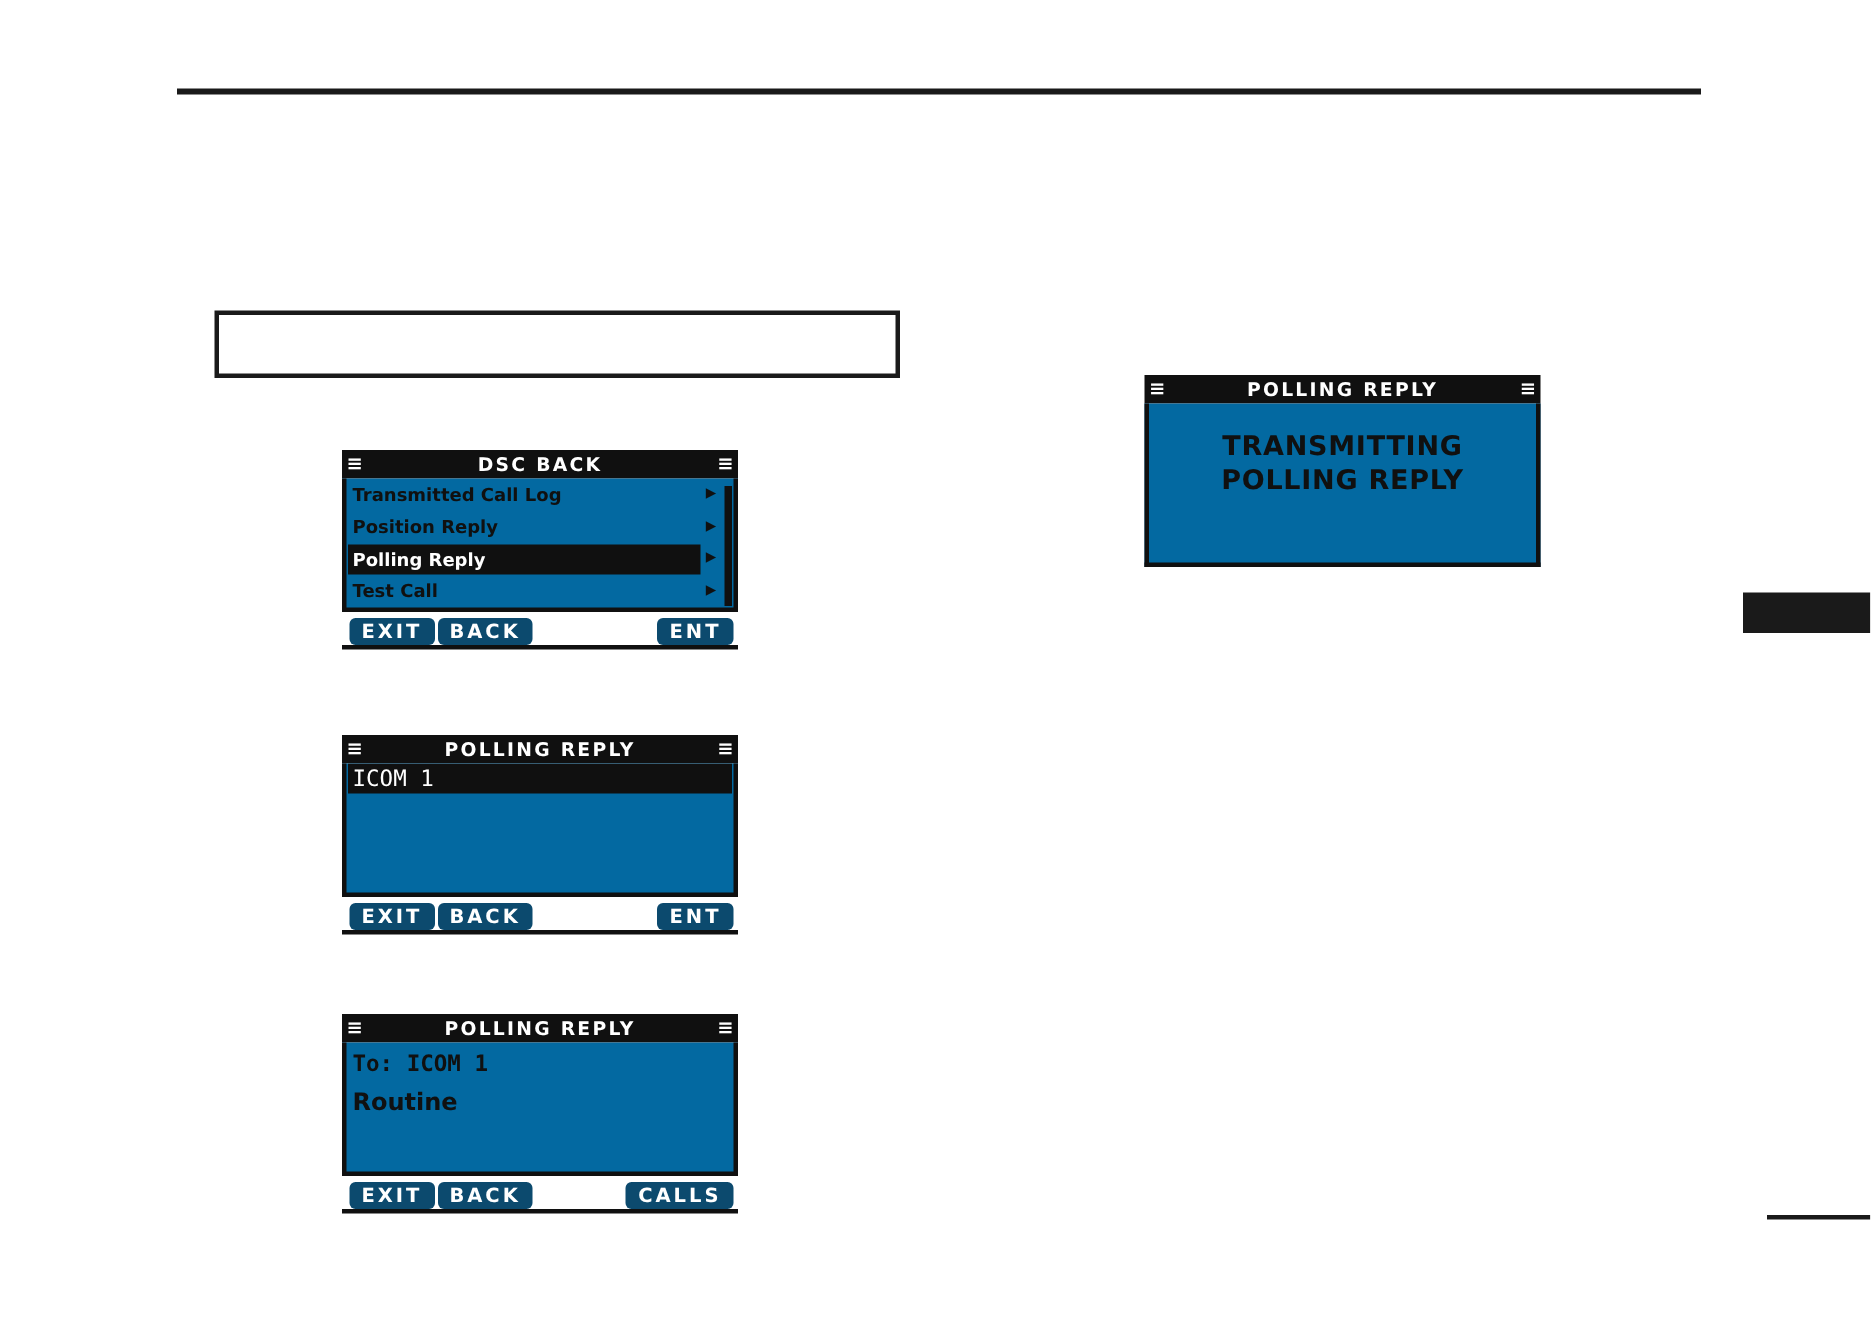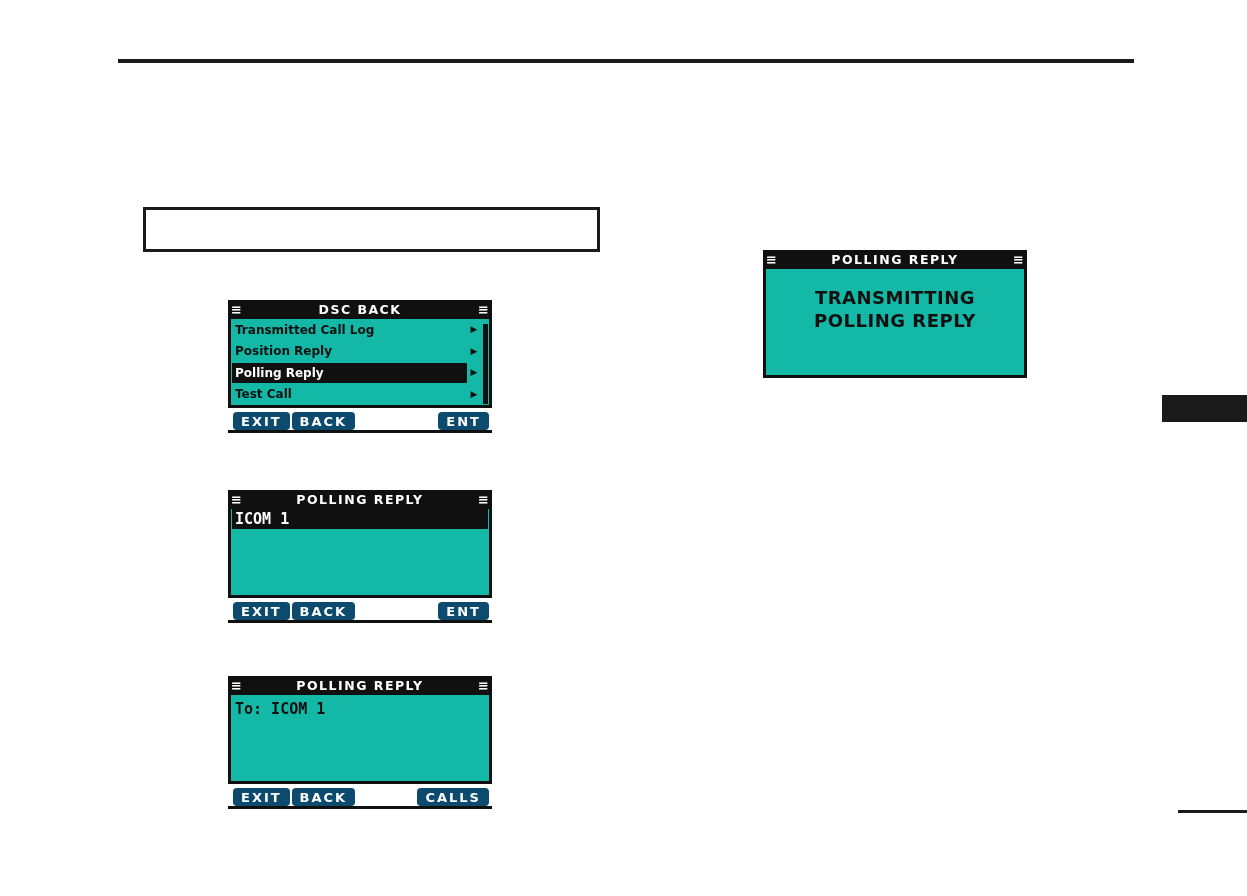--- a/index.html
+++ b/index.html
@@ -23,39 +23,39 @@
   .lcd-title {
     height: 19px; background: #101010; color: #ffffff;
     display: flex; align-items: center;
     font-weight: bold; font-size: 12.5px; letter-spacing: 1.5px;
     padding: 0 3px; box-sizing: border-box;
   }
   .lcd-title .tt { flex: 1; text-align: center; white-space: nowrap; }
   .mi { font-size: 13px; font-weight: bold; letter-spacing: 0; line-height: 1; }
 
   .lcd-body {
-    position: relative; background: #14b8a6;
+    position: relative; background: #0369a1;
     border: 3px solid #101010; border-top: none;
     height: 86px; box-sizing: content-box; overflow: hidden;
   }
   .lcd-body.tall { height: 106px; }
 
   
   .row { display: flex; align-items: center; height: 21.5px; }
   .row .row-label {
     flex: 1; padding-left: 3px; margin: 0 1px;
     font-size: 12px; font-weight: bold; white-space: nowrap; line-height: 20px;
   }
   .row.selected .row-label { background: #101010; color: #ffffff; }
   .row .arrow { width: 12px; margin-right: 9px; text-align: center; font-size: 9px; line-height: 1; }
 
   .row-wide { height: 20.5px; margin: 0 0 0 0; }
   .row-wide .row-label {
     display: block; height: 20px; line-height: 20px; padding-left: 3px; margin: 0 1px;
-    font-family: "DejaVu Sans Mono", monospace; font-size: 15px; font-weight: bold; white-space: nowrap;
+    font-family: "DejaVu Sans Mono", monospace; font-size: 15px; font-weight: normal; white-space: nowrap;
   }
   .row-wide.selected .row-label { background: #101010; color: #ffffff; }
 
   .scrollbar { position: absolute; right: 1px; top: 0; bottom: 1px; width: 5px; }
   .scrollbar .thumb { position: absolute; left: 0; top: 5px; bottom: 0; width: 5px; background: #101010; }
 
   
   .text-lines { padding: 2px 0 0 4px; }
   .text-lines .tline {
     font-size: 16px; font-weight: bold; line-height: 25px; white-space: nowrap;
@@ -159,20 +159,21 @@
 
   <div class="lcd" id="screen-2">
     <div class="lcd-title">
       <span class="mi">≡</span>
       <span class="tt">POLLING REPLY</span>
       <span class="mi">≡</span>
     </div>
     <div class="lcd-body">
       <div class="text-lines">
         <div class="tline mono">To: ICOM 1</div>
+        <div class="tline">Routine</div>
       </div>
     </div>
     <div class="lcd-keys">
       <div class="keys-left">
         <div class="skey">EXIT</div>
         <div class="skey">BACK</div>
       </div>
       <div class="skey right">CALLS</div>
     </div>
     <div class="lcd-baseline"></div>

